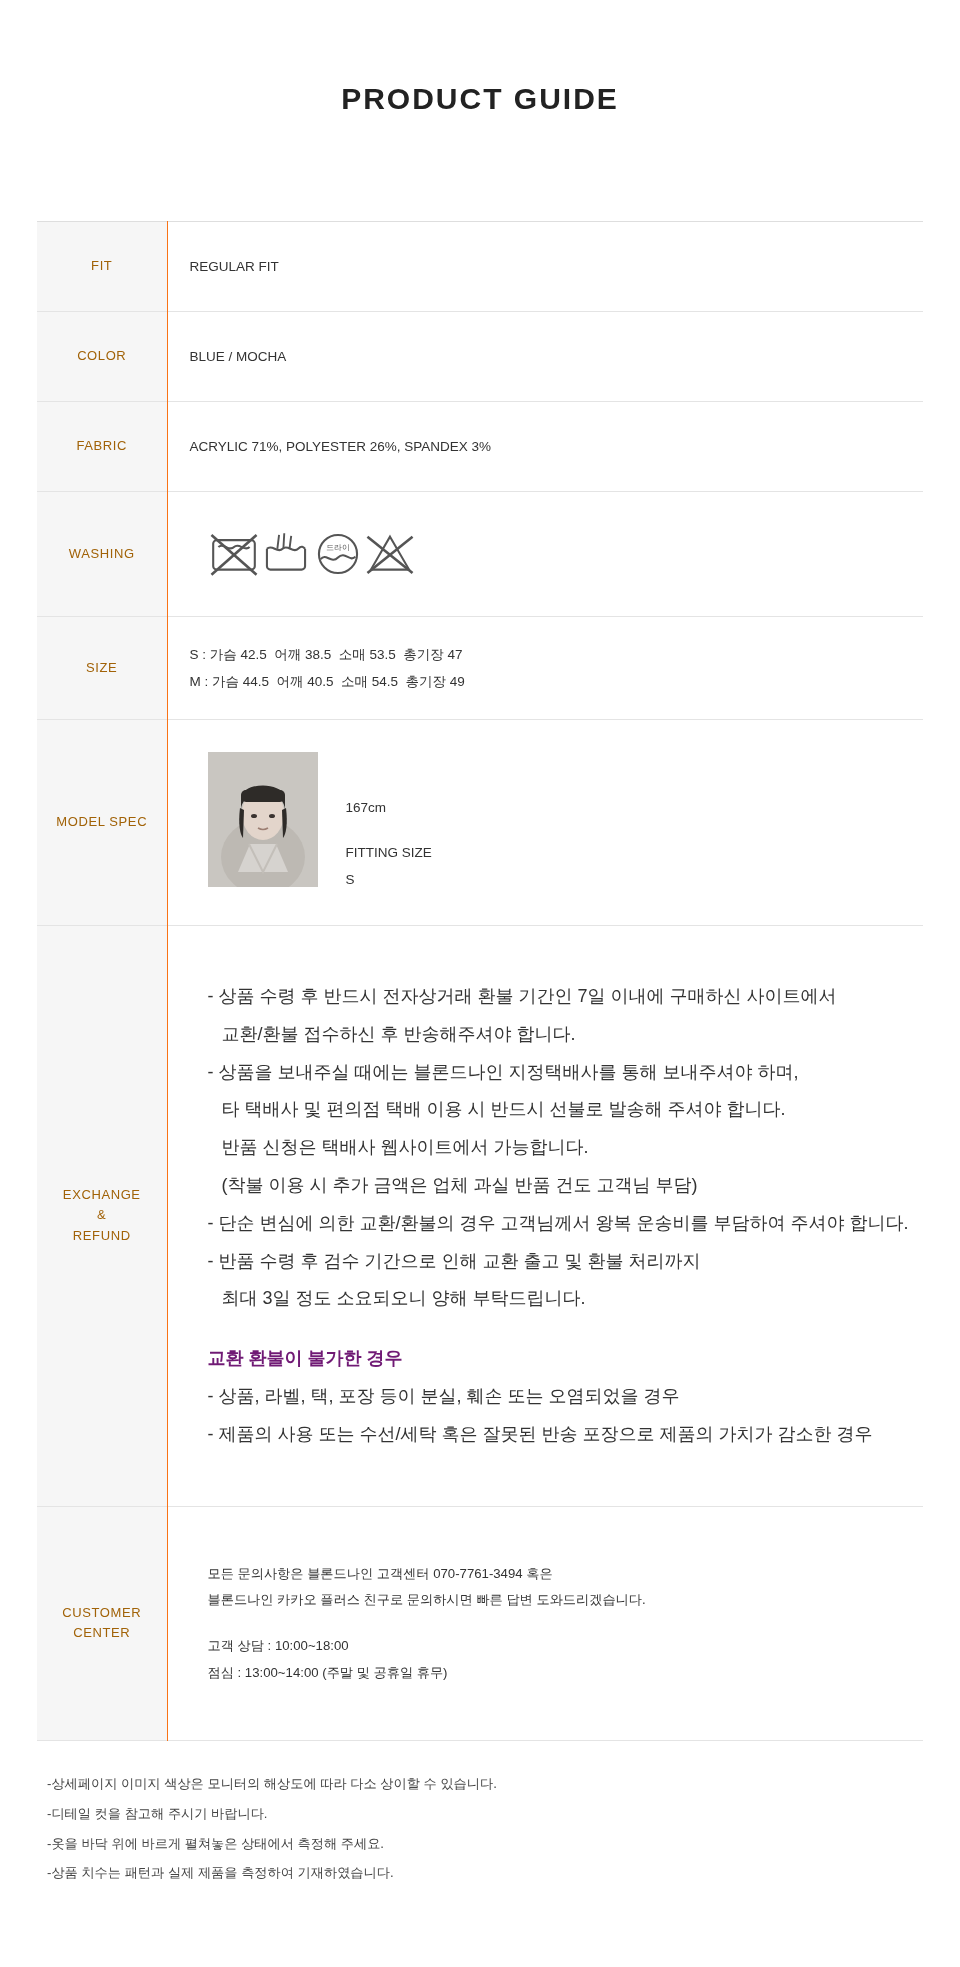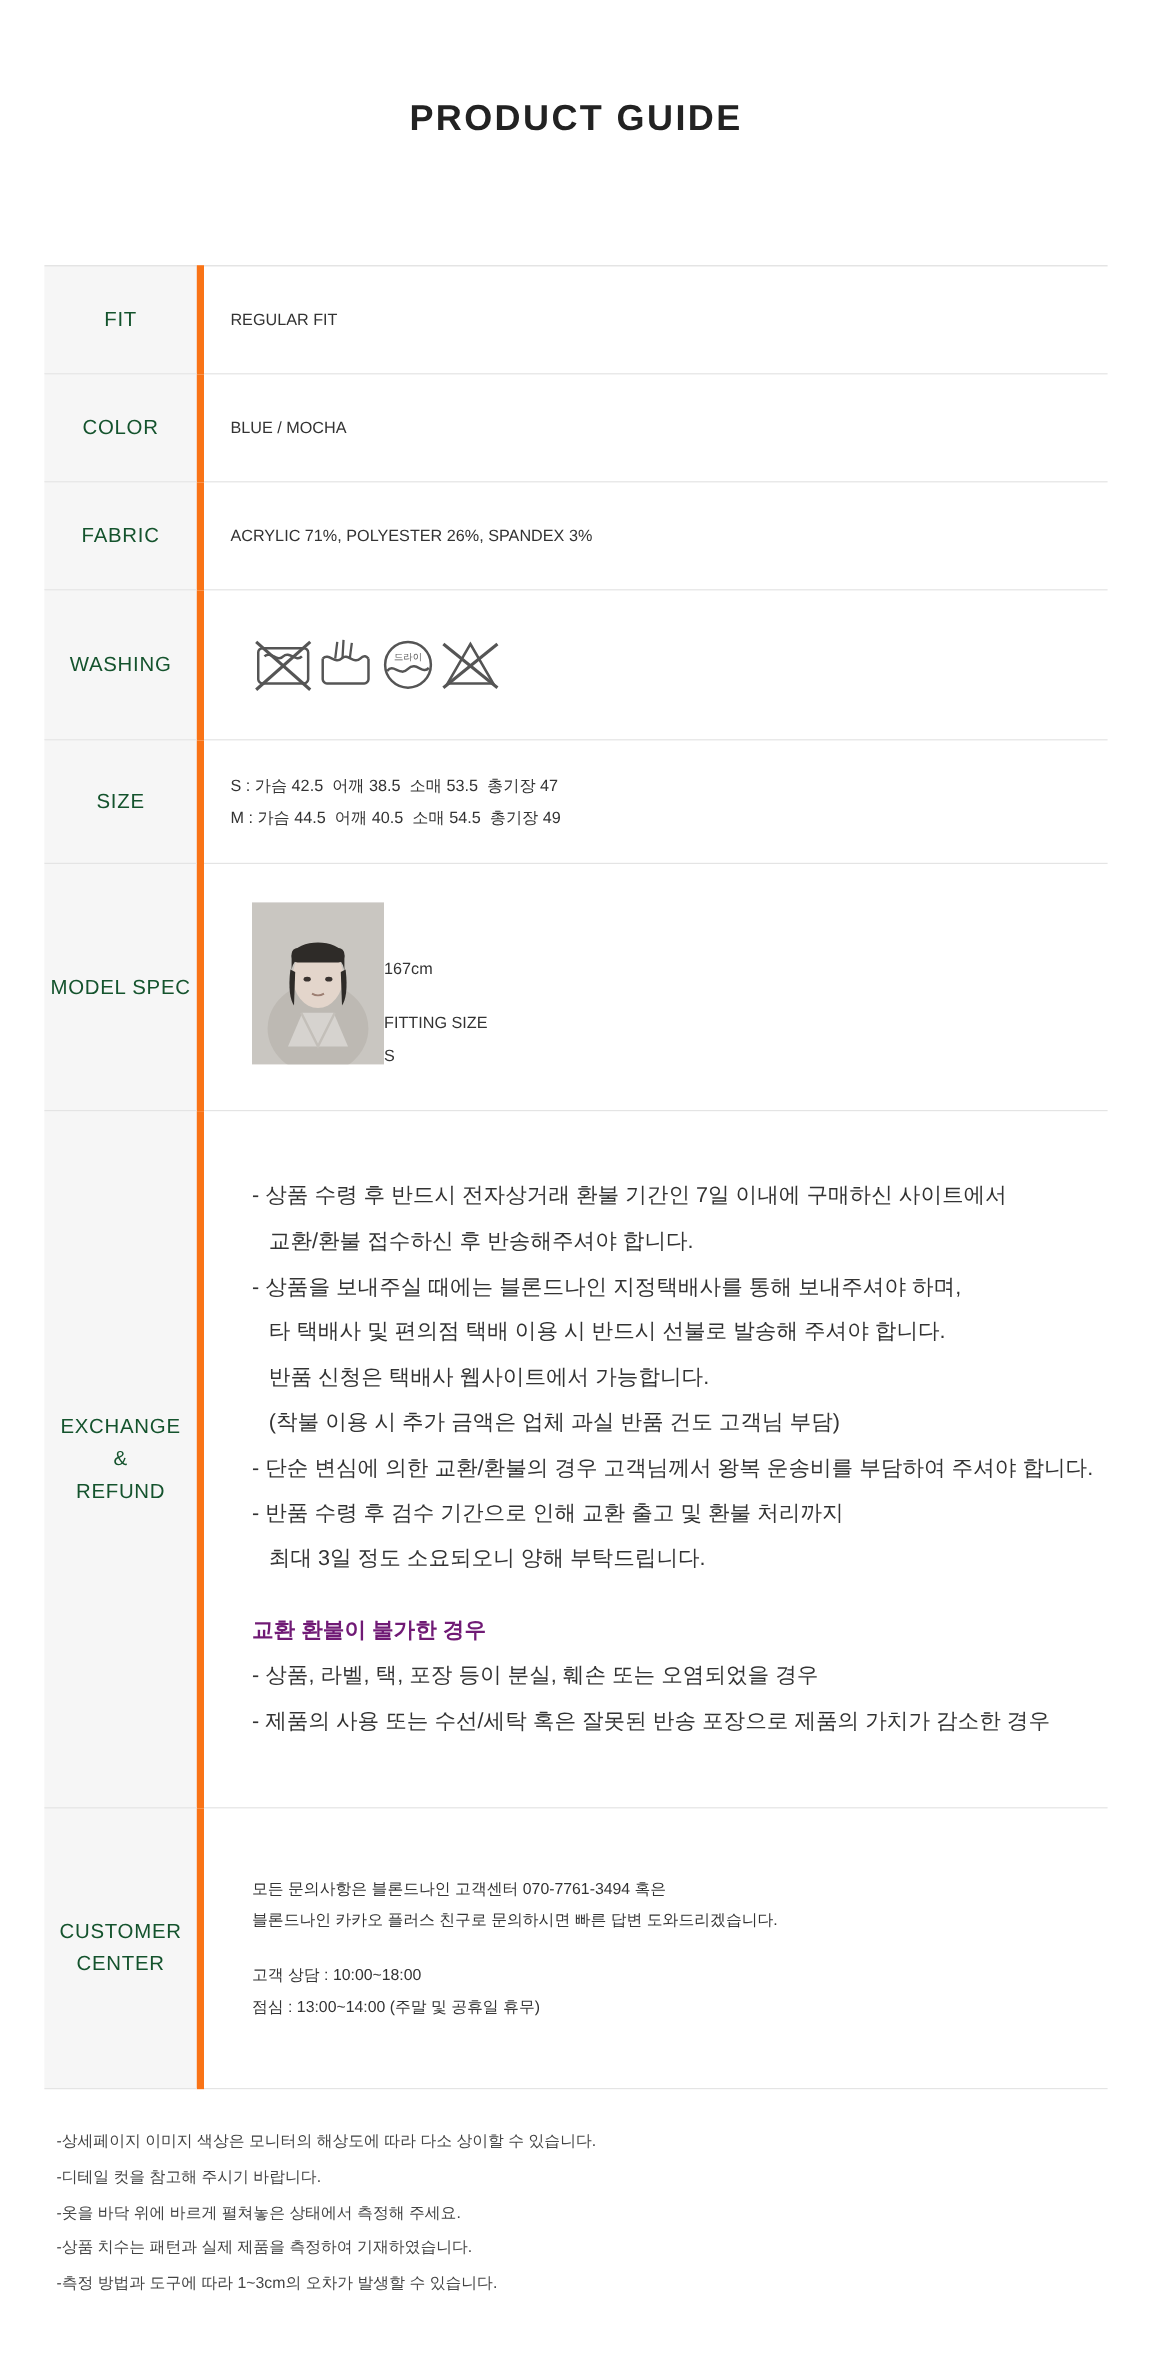--- a/index.html
+++ b/index.html
@@ -30,28 +30,28 @@
     margin: 95px auto 0 auto;
     border-collapse: collapse;
     border-top: 1px solid #dedede;
   }
   .spec-table tr {
     border-bottom: 1px solid #e4e4e4;
   }
   .spec-table th {
     width: 130px;
     background: #f6f6f6;
-    font-size: 17px;
+    font-size: 13px;
     font-weight: normal;
     letter-spacing: 0.6px;
-    color: #14532d;
+    color: #a16207;
     text-align: center;
     vertical-align: middle;
     padding: 18px 4px;
-    border-right: 6px solid #f97316;
+    border-right: 1px solid #f97316;
     line-height: 1.6;
   }
   .spec-table td {
     padding: 24px 0 24px 22px;
     font-size: 13.5px;
     color: #333;
     vertical-align: middle;
     line-height: 1.9;
   }
   .row-fit td, .row-color td, .row-fabric td { height: 90px; }
@@ -65,20 +65,21 @@
   }
   .wash-icon { width: 52px; height: 52px; display: block; }
 
   
   .size-line { white-space: pre; font-size: 13.5px; line-height: 2.0; }
 
   
   .model-wrap {
     display: flex;
     align-items: flex-start;
+    gap: 28px;
     padding: 8px 0 8px 18px;
   }
   .model-photo {
     width: 110px; height: 135px;
     background: #cfcdc9;
     position: relative;
     overflow: hidden;
     flex: none;
   }
   .model-info { padding-top: 42px; font-size: 13.5px; line-height: 2.0; }
@@ -253,16 +254,15 @@
         </td>
       </tr>
     </tbody>
   </table>
 
   <div class="footnotes">
     <div>-상세페이지 이미지 색상은 모니터의 해상도에 따라 다소 상이할 수 있습니다.</div>
     <div>-디테일 컷을 참고해 주시기 바랍니다.</div>
     <div>-옷을 바닥 위에 바르게 펼쳐놓은 상태에서 측정해 주세요.</div>
     <div>-상품 치수는 패턴과 실제 제품을 측정하여 기재하였습니다.</div>
-    <div>-측정 방법과 도구에 따라 1~3cm의 오차가 발생할 수 있습니다.</div>
   </div>
 
 </div>
 
 </body></html>

